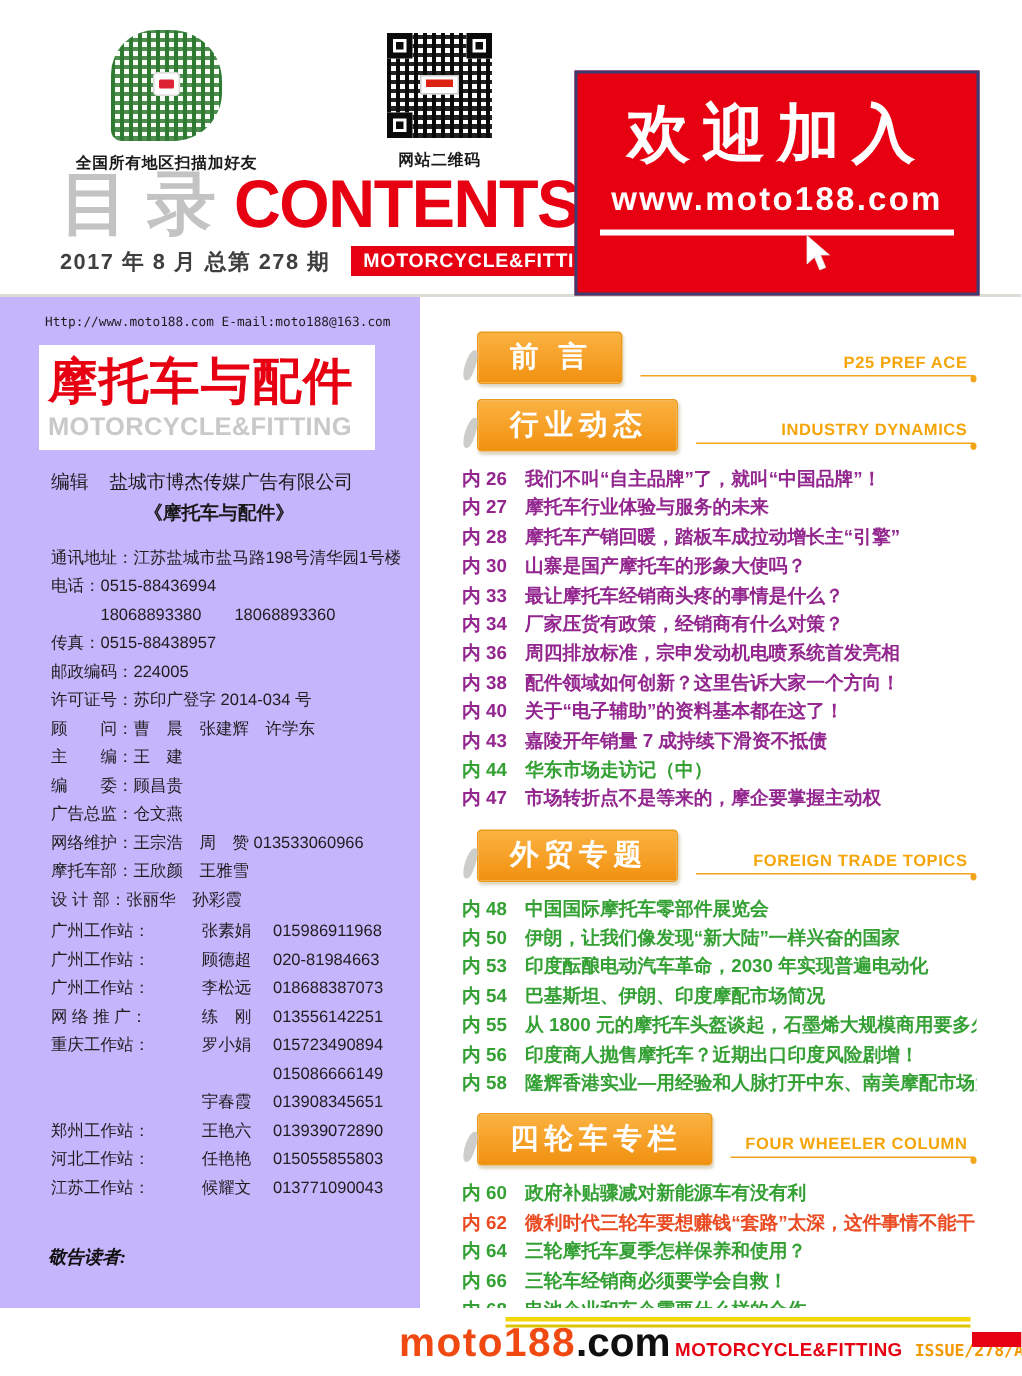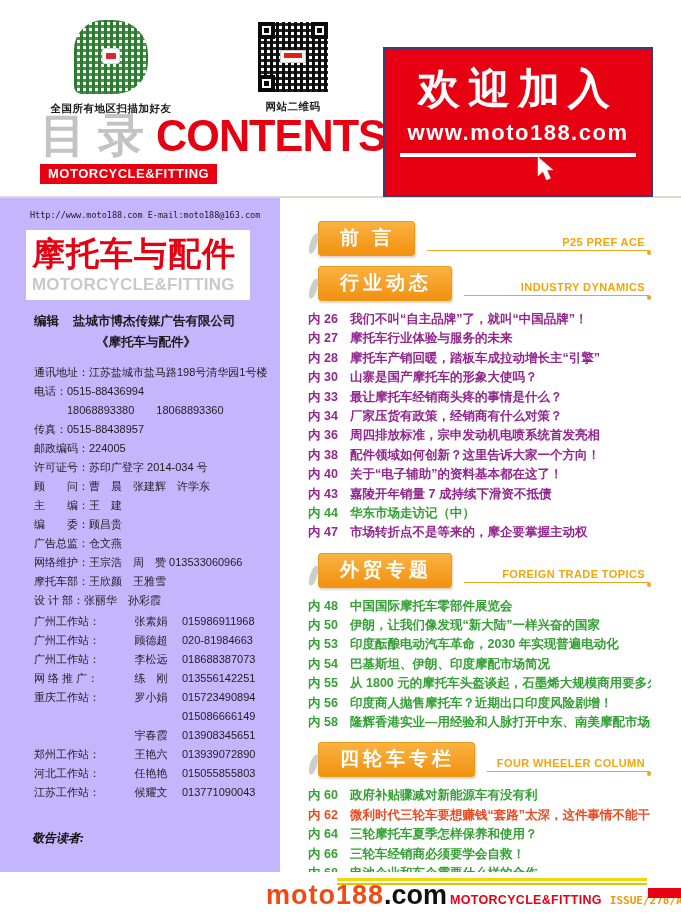--- a/index.html
+++ b/index.html
@@ -63,21 +63,21 @@
 
   
   .main { display:flex; height:676px; border-top:2px solid #dddbd6; }
 
   .sidebar { width:280px; background:#c4b5fd; padding-top:8px; overflow:hidden; }
   .contact-line { font-family:"DejaVu Sans Mono", monospace; font-size:8.5px; color:#1d1d1d; margin:4px 0 10px 30px; white-space:nowrap; }
   .logo-box { background:#fff; width:224px; margin-left:26px; padding:7px 4px 5px 6px; }
   .logo-cn { color:#e60012; font-size:33px; font-weight:900; white-space:nowrap; letter-spacing:1px; line-height:1.05; }
   .logo-en { color:#c9c9c9; font-size:17px; font-weight:800; margin-top:3px; letter-spacing:.2px; }
 
-  .pub-row { margin:13px 0 0 34px; font-size:12.5px; font-weight:bold; color:#1a1a1a; white-space:nowrap; }
+  .pub-row { margin:13px 0 0 34px; font-size:12.5px; font-weight:normal; color:#1a1a1a; white-space:nowrap; }
   .pub-row .pub-label { margin-right:14px; }
   .pub-row2 { margin:4px 0 0 96px; font-size:12.5px; font-weight:bold; color:#1a1a1a; }
 
   .info-list { margin:12px 0 0 34px; }
   .info-item { font-size:11px; color:#1e1e1e; height:19px; line-height:19px; white-space:nowrap; }
 
   .stations { margin:2px 0 0 34px; }
   .station-row { display:flex; font-size:11px; color:#1e1e1e; height:19px; line-height:19px; }
   .st-label { width:86px; }
   .st-name  { width:62px;text-align:center; }
@@ -151,20 +151,21 @@
       <div class="qr-caption">网站二维码</div>
     </div>
   </div>
 
   <div class="title-block">
     <div class="title-row">
       <span class="title-cn">目录</span>
       <span class="title-en">CONTENTS</span>
     </div>
     <div class="issue-row">
+      <span class="issue-text">2017 年 8 月 总第 278 期</span>
       <span class="badge">MOTORCYCLE&amp;FITTING</span>
     </div>
   </div>
 
   <div class="promo-box">
     <div class="promo-title">欢迎加入</div>
     <div class="promo-url-wrap">
       <span class="promo-url">www.moto188.com</span>
     </div>
     <svg class="cursor-icon" width="22" height="26" viewBox="0 0 22 26">

